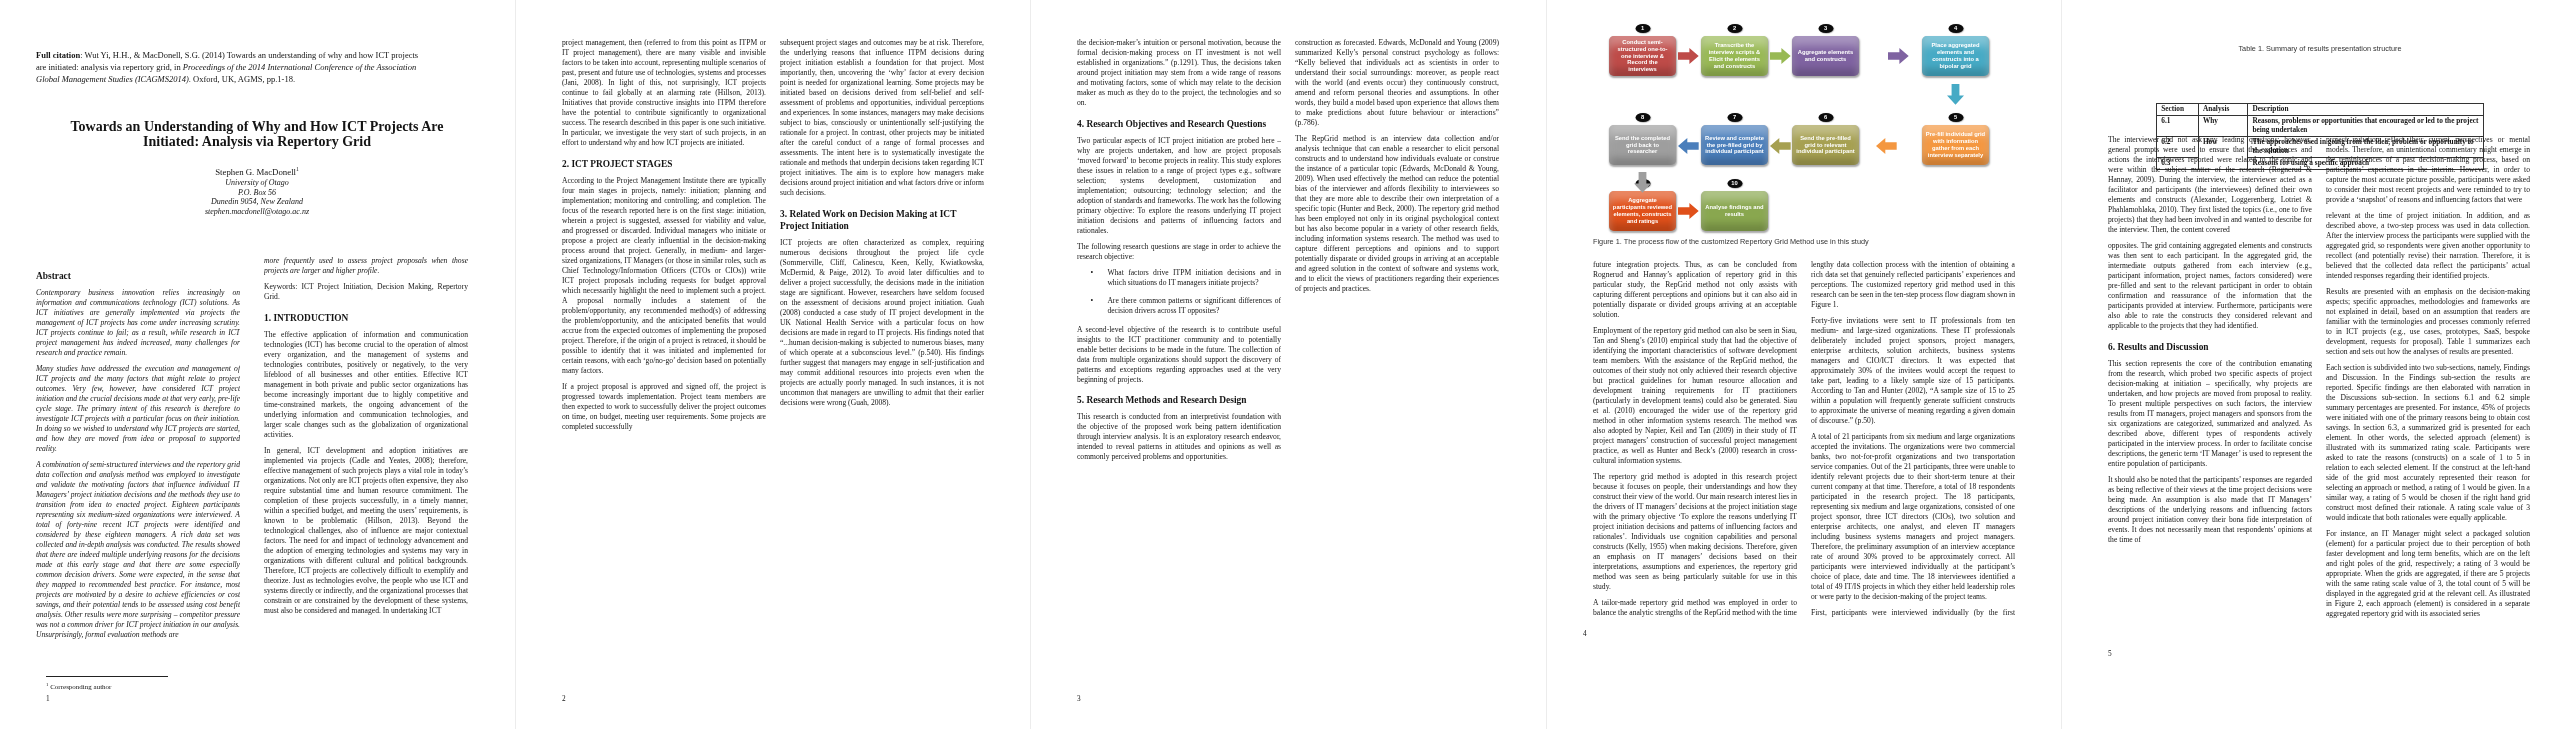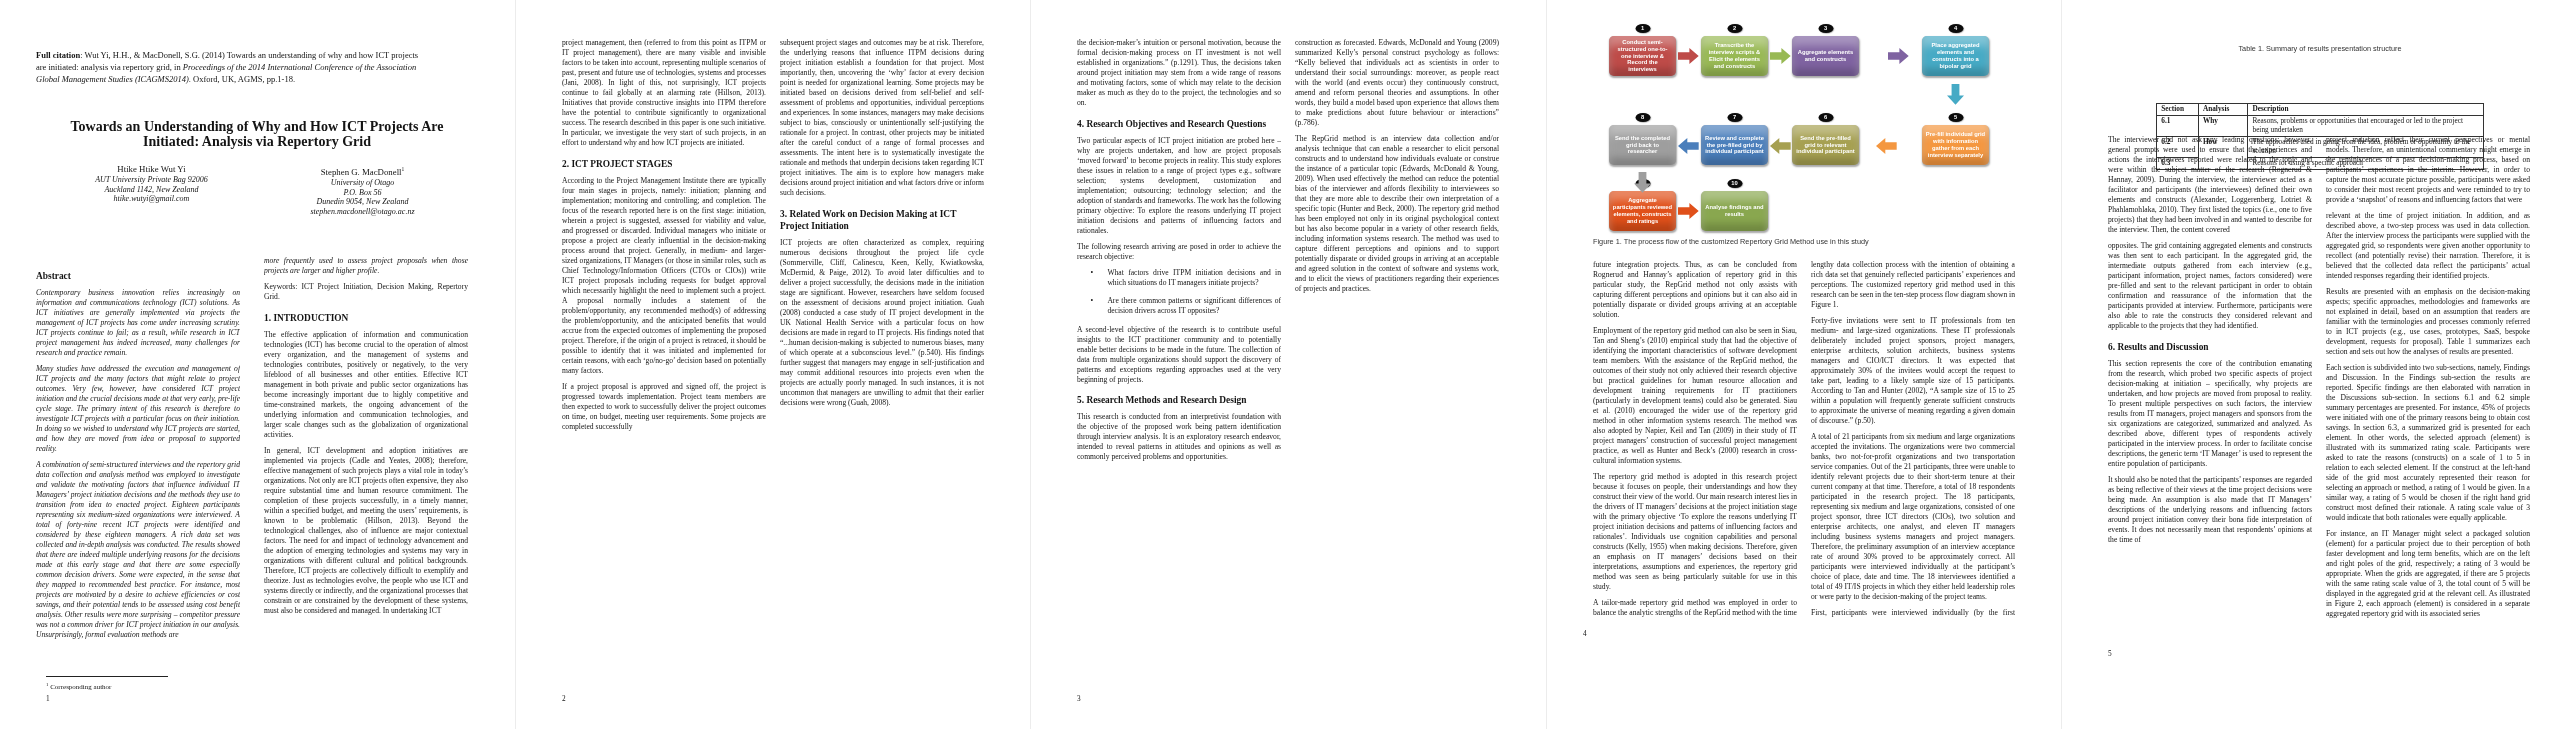--- a/index.html
+++ b/index.html
@@ -54,42 +54,36 @@
   .a45{left:354px;top:60px}
   .a56{left:283px;top:114px}.a67{left:177px;top:114px}.a78{left:85px;top:114px}
   .a89{left:41px;top:148px}.a910{left:85px;top:179px}
   .figcap{position:absolute;left:46px;top:237px;width:422px;text-align:left;
     font-family:"Liberation Sans",sans-serif;font-size:7.3px;color:#333;}
 
   
   .tblcap{position:absolute;left:94px;top:44px;width:328px;text-align:center;
     font-family:"Liberation Sans",sans-serif;font-size:7.3px;color:#333;}
   .rtable{position:absolute;left:94px;top:56px;width:328px;border-collapse:collapse;font-size:7.3px;line-height:8.8px;margin-top:47px;}
-  .rtable th,.rtable td{border:0.6px solid #333;padding:1.2px 4.3px;text-align:left;vertical-align:top;}
+  .rtable th,.rtable td{border:0.6px solid #333;padding:1.2px 4.3px;text-align:left;vertical-align:top;font-weight:bold;}
   .rtable th{font-weight:700;}
   .rtable .c-sec{width:32px;}
   .rtable .c-ana{width:40px;}
   .rtable td.b{font-weight:700;}
 </style>
 </head>
 <body>
 
 <div class="page p1">
   <div class="citation">
     <b>Full citation</b><span>: Wut Yi, H.H., &amp; MacDonell, S.G. (2014) Towards an understanding of why and how ICT projects are initiated: analysis via repertory grid, in </span><i>Proceedings of the 2014 International Conference of the Association Global Management Studies (ICAGMS2014)</i><span>. Oxford, UK, AGMS, pp.1-18.</span>
   </div>
   <div class="paper-title">Towards an Understanding of Why and How ICT Projects Are Initiated: Analysis via Repertory Grid</div>
   <div class="authors">
     <div class="auth">
-      <div class="nm"><span>Htike Htike Wut Yi</span></div>
-      <div class="ad">AUT University Private Bag 92006</div>
-      <div class="ad">Auckland 1142, New Zealand</div>
-      <div class="ad">htike.wutyi@gmail.com</div>
-    </div>
-    <div class="auth">
       <div class="nm"><span>Stephen G. MacDonell</span><sup>1</sup></div>
       <div class="ad">University of Otago</div>
       <div class="ad">P.O. Box 56</div>
       <div class="ad">Dunedin 9054, New Zealand</div>
       <div class="ad">stephen.macdonell@otago.ac.nz</div>
     </div>
   </div>
   <div class="col" style="left:36px;top:260px;height:412px">
       <div class="blk h">Abstract</div>
       <div class="blk pi">Contemporary business innovation relies increasingly on information and communications technology (ICT) solutions. As ICT initiatives are generally implemented via projects the management of ICT projects has come under increasing scrutiny. ICT projects continue to fail; as a result, while research in ICT project management has indeed increased, many challenges for research and practice remain.</div>
@@ -121,21 +115,21 @@
       <div class="blk p">ICT projects are often characterized as complex, requiring numerous decisions throughout the project life cycle (Sommerville, Cliff, Calinescu, Keen, Kelly, Kwiatkowska, McDermid, &amp; Paige, 2012). To avoid later difficulties and to deliver a project successfully, the decisions made in the initiation stage are significant. However, researchers have seldom focused on the assessment of decisions around project initiation. Guah (2008) conducted a case study of IT project development in the UK National Health Service with a particular focus on how decisions are made in regard to IT projects. His findings noted that “...human decision-making is subjected to numerous biases, many of which operate at a subconscious level.” (p.540). His findings further suggest that managers may engage in self-justification and may commit additional resources into projects even when the projects are actually poorly managed. In such instances, it is not uncommon that managers are unwilling to admit that their earlier decisions were wrong (Guah, 2008).</div>
     </div>
   <div class="pageno" style="left:46px;top:694px">2</div>
 </div>
 
 <div class="page p3">
   <div class="col" style="left:46px;top:38px;height:655px">
       <div class="blk p">the decision-maker’s intuition or personal motivation, because the formal decision-making process on IT investment is not well established in organizations.” (p.1291). Thus, the decisions taken around project initiation may stem from a wide range of reasons and motivating factors, some of which may relate to the decision maker as much as they do to the project, the technologies and so on.</div>
       <div class="blk h">4. Research Objectives and Research Questions</div>
       <div class="blk p">Two particular aspects of ICT project initiation are probed here – why are projects undertaken, and how are project proposals ‘moved forward’ to become projects in reality. This study explores these issues in relation to a range of project types e.g., software selection; systems development, customization and implementation; outsourcing; technology selection; and the adoption of standards and frameworks. The work has the following primary objective: To explore the reasons underlying IT project initiation decisions and patterns of influencing factors and rationales.</div>
-      <div class="blk p">The following research arriving are posed in order to achieve the research objective:</div>
+      <div class="blk p">The following research questions are stage in order to achieve the research objective:</div>
       <div class="blk bullet">
         <span class="bdot">•</span>
         <span class="btxt">What factors drive ITPM initiation decisions and in which situations do IT managers initiate projects?</span>
       </div>
       <div class="blk bullet">
         <span class="bdot">•</span>
         <span class="btxt">Are there common patterns or significant differences of decision drivers across IT opposites?</span>
       </div>
       <div class="blk p">A second-level objective of the research is to contribute useful insights to the ICT practitioner community and to potentially enable better decisions to be made in the future. The collection of data from multiple organizations should support the discovery of patterns and exceptions regarding approaches used at the very beginning of projects.</div>
       <div class="blk h">5. Research Methods and Research Design</div>

